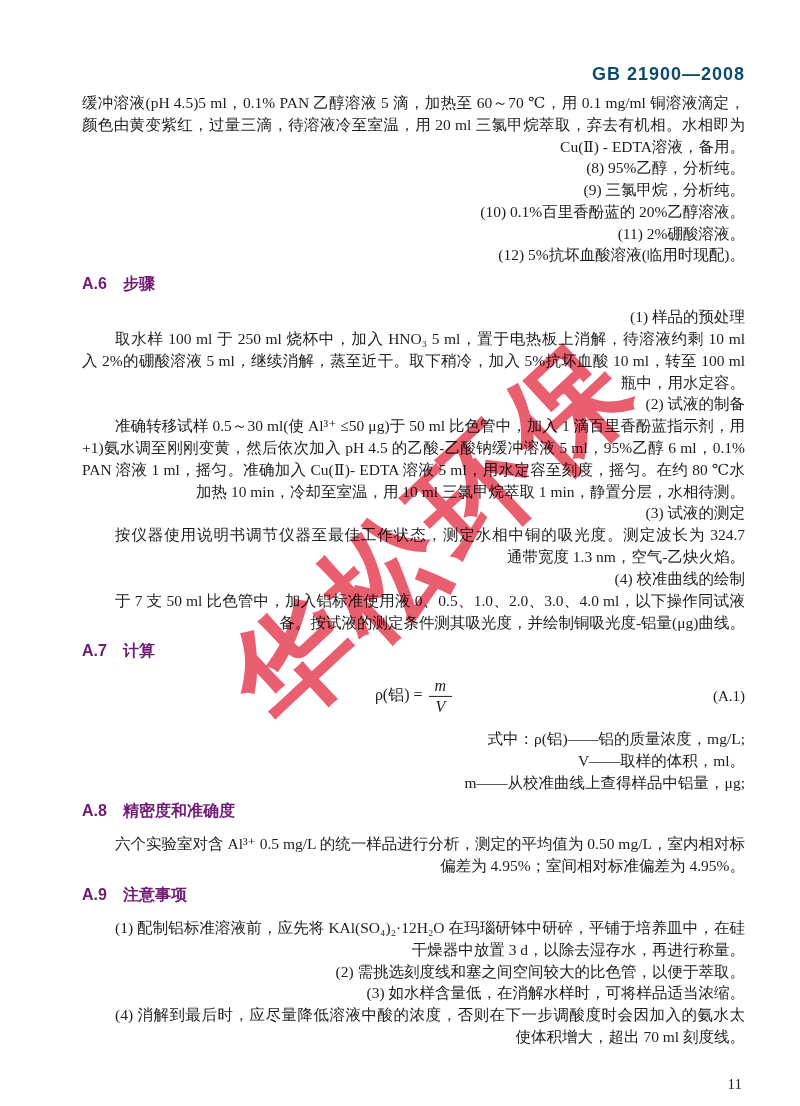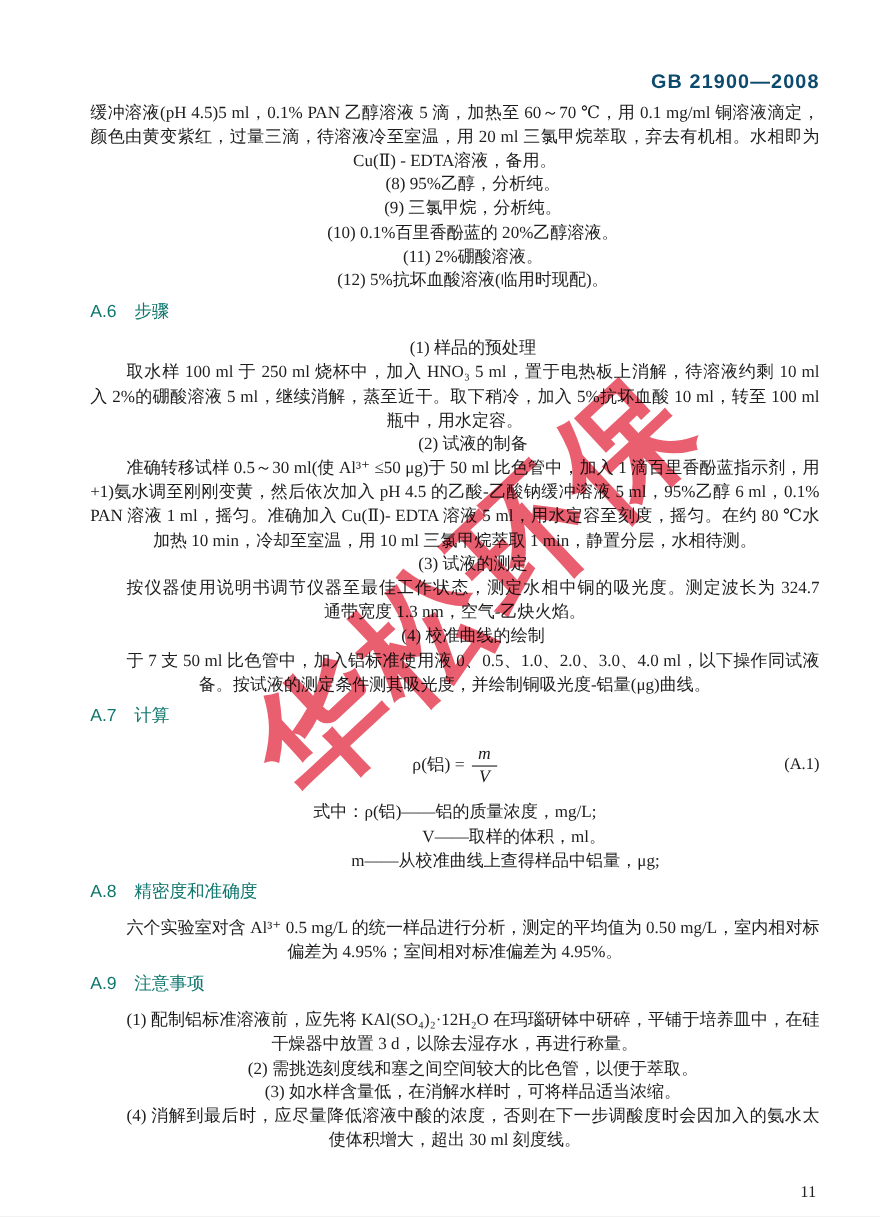--- a/index.html
+++ b/index.html
@@ -23,37 +23,37 @@
   .content{
     position:absolute;
     left:82px;top:92px;
     width:663px;
   }
   .line{
     font-size:15.5px;
     line-height:21.7px;
     max-height:22px;
     overflow:hidden;
-    text-align:center;
+    text-align:right;
     white-space:pre-wrap;
   }
   .line.j{
     text-align:justify;
     text-align-last:justify;
   }
   .ind-p{text-indent:33px;}
   .ind-m{text-indent:92px;}
   .ind-v{text-indent:108px;}
   .heading{
     font-family:"Liberation Sans","DejaVu Sans",sans-serif;
-    font-weight:normal;
+    font-weight:bold;
     font-size:16px;
     line-height:22px;
     margin:7px 0 11px 0;
-    color:#0f766e;
+    color:#701a75;
   }
   .formula-block{
     position:relative;
     height:44px;
     margin:12px 0 10px 0;
   }
   .formula-center{
     position:absolute;
     left:0;right:0;top:50%;
     transform:translateY(-50%);
@@ -147,20 +147,20 @@
       <div class="line ind-m">m——从校准曲线上查得样品中铝量，μg;</div>
       <div class="heading">A.8　精密度和准确度</div>
       <div class="line j ind-p">六个实验室对含 Al³⁺ 0.5 mg/L 的统一样品进行分析，测定的平均值为 0.50 mg/L，室内相对标准</div>
       <div class="line">偏差为 4.95%；室间相对标准偏差为 4.95%。</div>
       <div class="heading">A.9　注意事项</div>
       <div class="line j ind-p">(1) 配制铝标准溶液前，应先将 KAl(SO₄)₂·12H₂O 在玛瑙研钵中研碎，平铺于培养皿中，在硅胶</div>
       <div class="line">干燥器中放置 3 d，以除去湿存水，再进行称量。</div>
       <div class="line ind-p">(2) 需挑选刻度线和塞之间空间较大的比色管，以便于萃取。</div>
       <div class="line ind-p">(3) 如水样含量低，在消解水样时，可将样品适当浓缩。</div>
       <div class="line j ind-p">(4) 消解到最后时，应尽量降低溶液中酸的浓度，否则在下一步调酸度时会因加入的氨水太多，</div>
-      <div class="line">使体积增大，超出 30 ml 刻度线。</div>
+      <div class="line">使体积增大，超出 70 ml 刻度线。</div>
     </div>
 
   <div class="watermark" style="color: rgb(230, 60, 80);">华松环保</div>
 
   <div class="page-number">11</div>
 
 </div>
 
 </body></html>

